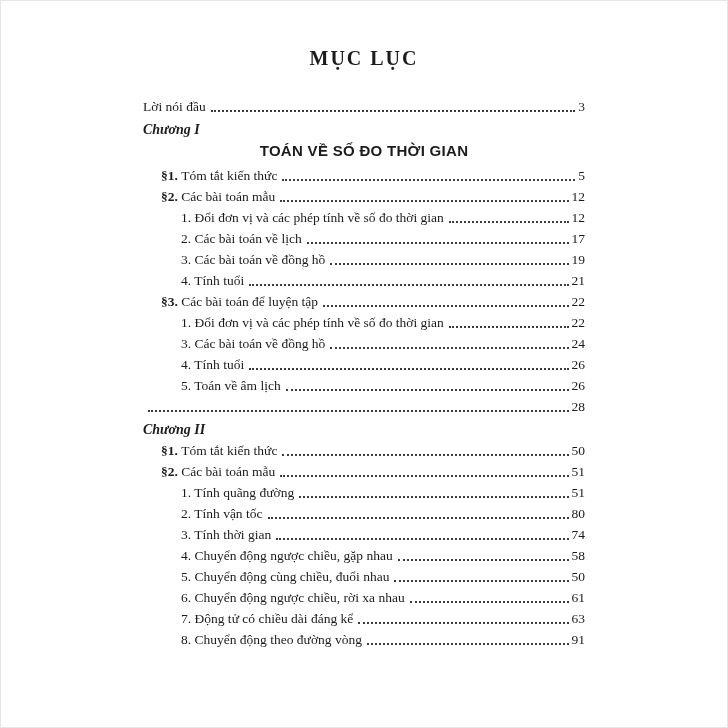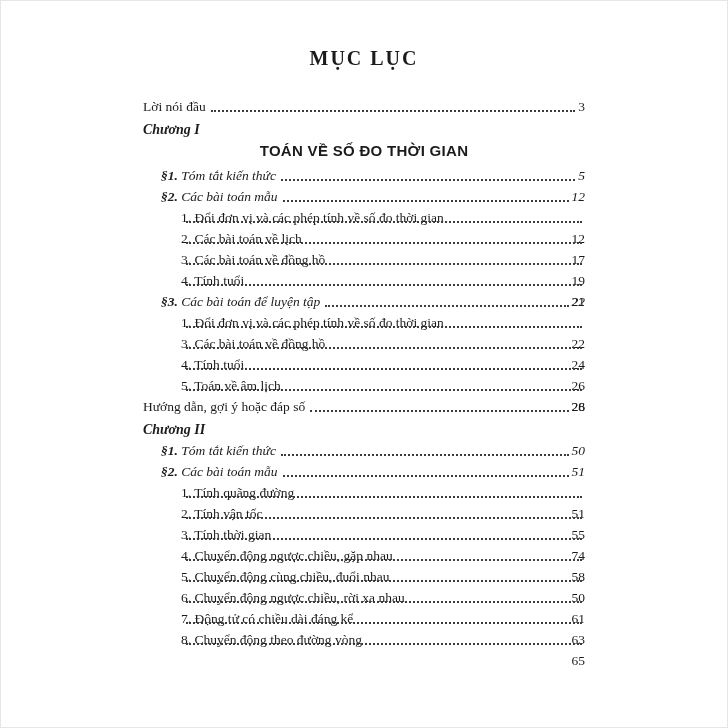--- a/index.html
+++ b/index.html
@@ -35,22 +35,22 @@
   }
   .toc {
     font-size: 13.5px;
   }
   .toc-row {
     display: flex;
     line-height: 21px;
     height: 21px;
     white-space: nowrap;
   }
-  .toc-row.lvl1 { padding-left: 18px; font-style: italic; }
-  .toc-row.lvl2 { padding-left: 38px; flex-direction: column; }
+  .toc-row.lvl1 { padding-left: 18px; }
+  .toc-row.lvl2 { padding-left: 38px; }
   .toc-row .label { flex: 0 0 auto; }
   .toc-row b { font-weight: bold; }
   .leader {
     flex: 1 1 auto;
     position: relative;
     min-width: 14px;
   }
   .leader::after {
     content: "";
     position: absolute;
@@ -145,21 +145,20 @@
           <span class="label">4. Tính tuổi</span>
           <span class="leader"></span>
           <span class="pg">26</span>
         </div>
         <div class="toc-row lvl2">
           <span class="label">5. Toán về âm lịch</span>
           <span class="leader"></span>
           <span class="pg">26</span>
         </div>
         <div class="toc-row lvl0">
-          <span class="label">Hướng dẫn, gợi ý hoặc đáp số</span>
           <span class="leader"></span>
           <span class="pg">28</span>
         </div>
         <div class="chapter">Chương II</div>
         <div class="toc-row lvl1">
           <span class="label"><b>§1. </b>Tóm tắt kiến thức</span>
           <span class="leader"></span>
           <span class="pg">50</span>
         </div>
         <div class="toc-row lvl1">
@@ -168,21 +167,21 @@
           <span class="pg">51</span>
         </div>
         <div class="toc-row lvl2">
           <span class="label">1. Tính quãng đường</span>
           <span class="leader"></span>
           <span class="pg">51</span>
         </div>
         <div class="toc-row lvl2">
           <span class="label">2. Tính vận tốc</span>
           <span class="leader"></span>
-          <span class="pg">55</span>
+          <span class="pg">80</span>
         </div>
         <div class="toc-row lvl2">
           <span class="label">3. Tính thời gian</span>
           <span class="leader"></span>
           <span class="pg">74</span>
         </div>
         <div class="toc-row lvl2">
           <span class="label">4. Chuyển động ngược chiều, gặp nhau</span>
           <span class="leader"></span>
           <span class="pg">58</span>
@@ -198,18 +197,18 @@
           <span class="pg">61</span>
         </div>
         <div class="toc-row lvl2">
           <span class="label">7. Động tử có chiều dài đáng kể</span>
           <span class="leader"></span>
           <span class="pg">63</span>
         </div>
         <div class="toc-row lvl2">
           <span class="label">8. Chuyển động theo đường vòng</span>
           <span class="leader"></span>
-          <span class="pg">65</span>
+          <span class="pg">91</span>
         </div>
       </div>
 
   </div>
 </div>
 
 </body></html>

